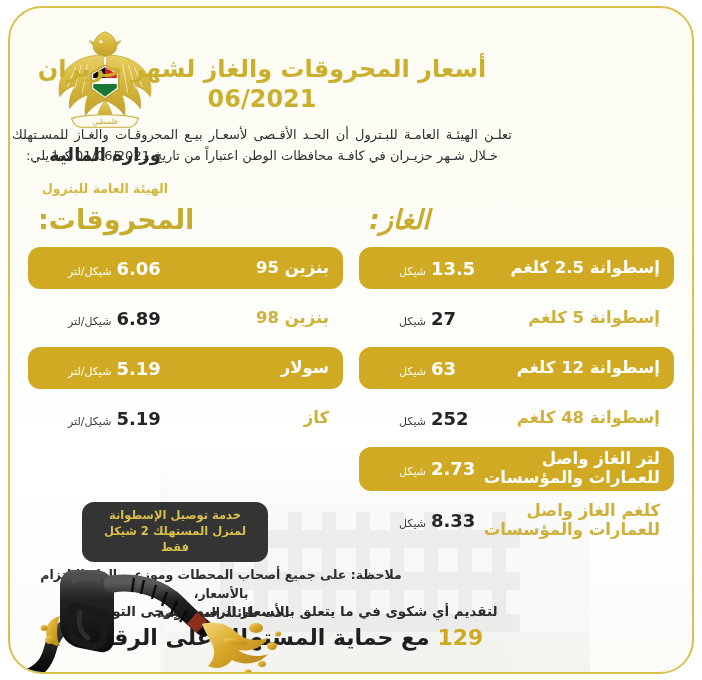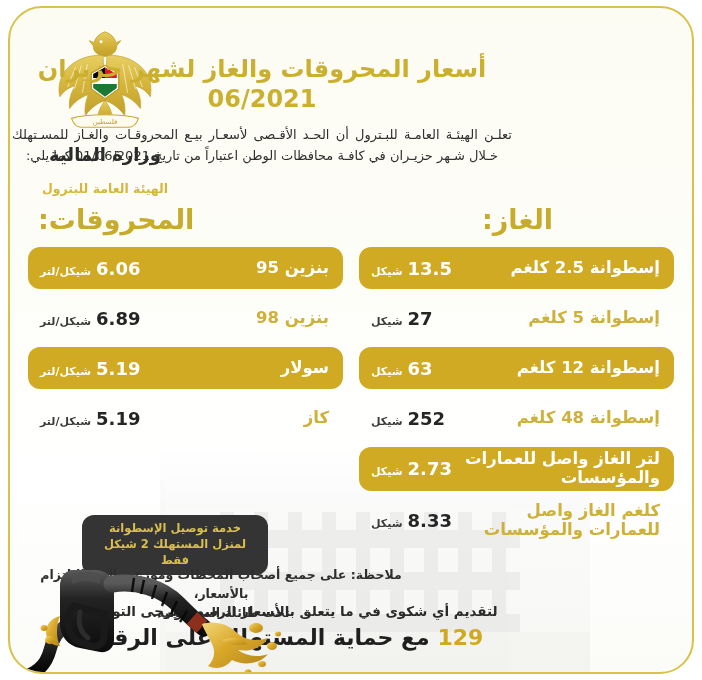--- a/index.html
+++ b/index.html
@@ -128,21 +128,21 @@
   }
   .col-title {
     font-size: 27px;
     font-weight: bold;
     color: #c7ab2c;
     text-align: left;
     margin: 0 12px 12px 14px;
     direction: rtl;
     letter-spacing: -0.5px;
   }
-  .col-gas .col-title { text-align: center; }
+  .col-gas .col-title { text-align: left; font-style: italic; }
   .col-fuel .col-title { text-align: left; }
 
   .row {
     display: flex;
     flex-direction: row;
     align-items: center;
     justify-content: space-between;
     min-height: 42px;
     padding: 3px 14px 3px 12px;
     margin: 0 4px 8px 4px;
@@ -175,33 +175,34 @@
     direction: rtl;
     white-space: nowrap;
   }
   .row-value {
     font-size: 18px;
     font-weight: bold;
     color: #252525;
   }
   .row-unit {
     font-size: 11px;
-    font-weight: bold;
+    font-weight: normal;
     color: #3a3a3a;
+    margin-left: 28px;
   }
   .row.highlight .row-value { color: #ffffff; }
   .row.highlight .row-unit  { color: #ffffff; }
 
   .row-label.two-line { line-height: 1.15; }
 
   
   .delivery-badge {
     position: absolute;
     left: 72px;
-    top: 507px;
+    top: 494px;
     width: 166px;
     background: #343434;
     border-radius: 12px;
     padding: 6px 10px;
     text-align: center;
     direction: rtl;
   }
   .delivery-badge div {
     font-size: 11.5px;
     font-weight: bold;

